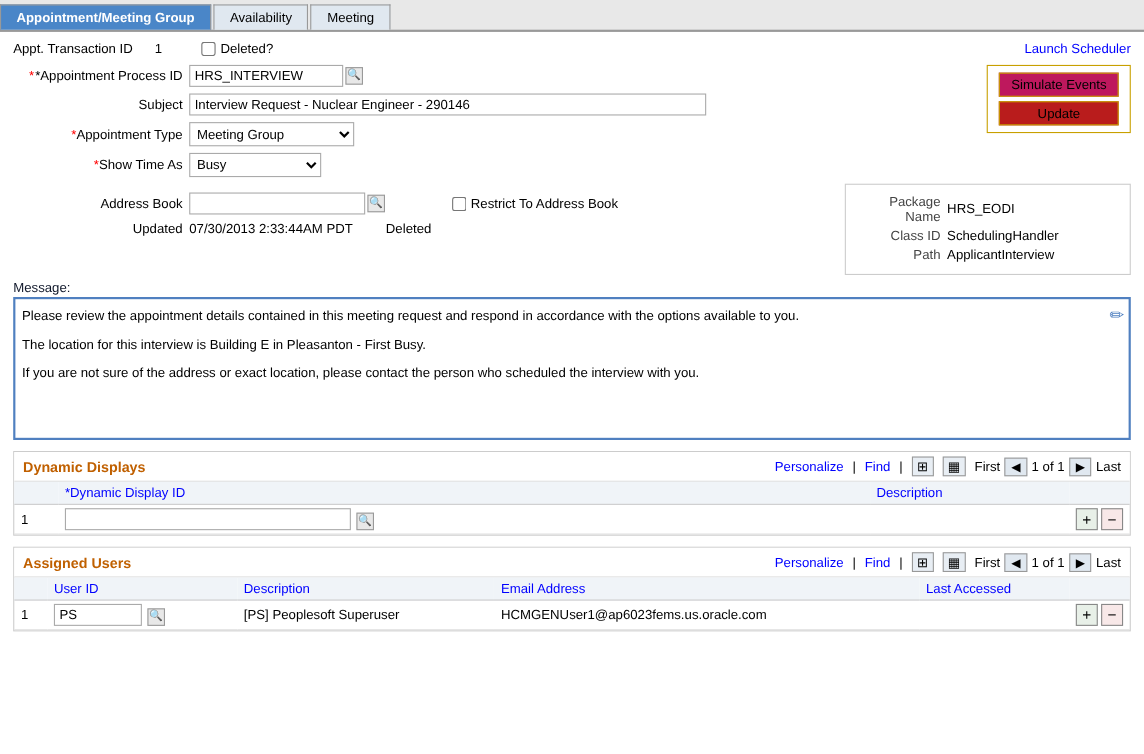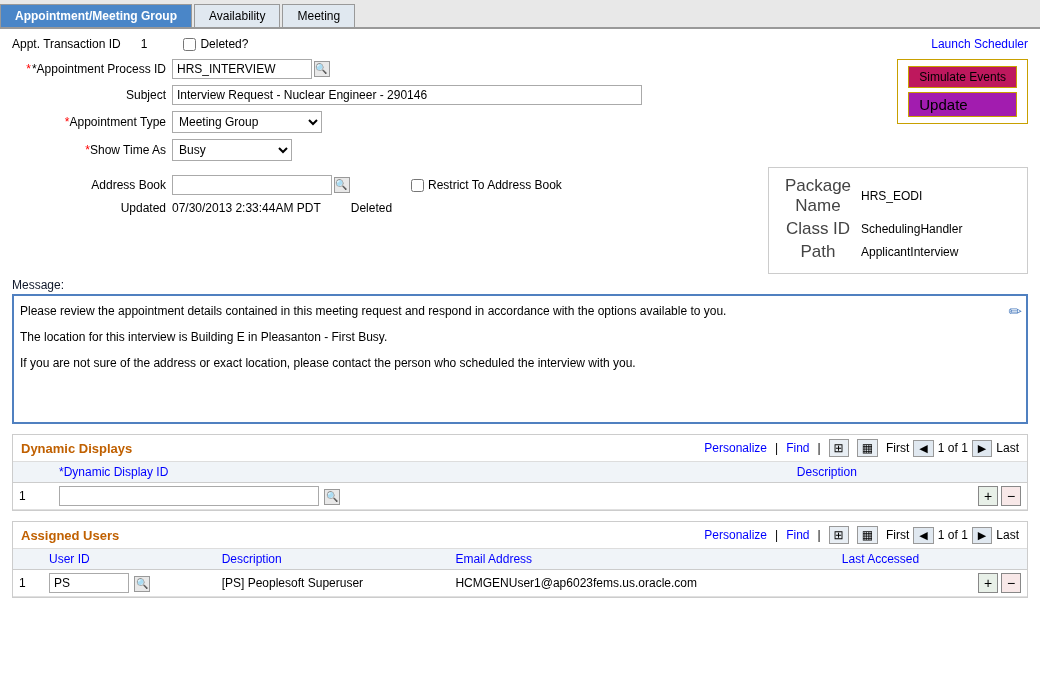--- a/index.html
+++ b/index.html
@@ -89,40 +89,40 @@
       border: 1px solid #c8a000;
       color: #000;
       padding: 3px 10px;
       cursor: pointer;
       font-size: 12px;
       width: 100%;
       margin-bottom: 4px;
       text-align: center;
     }
     .update-btn {
-      background: #a21caf;
+      background: #b91c1c;
       border: 1px solid #c8a000;
       color: #000;
       padding: 3px 10px;
       cursor: pointer;
-      font-size: 15px;
+      font-size: 12px;
       width: 100%;
-      text-align: left;
+      text-align: center;
     }
 
     .package-panel {
       border: 1px solid #ccc;
       padding: 8px 12px;
       float: right;
       margin-left: 20px;
       background: #fff;
       min-width: 260px;
     }
     .package-row { display: flex; align-items: center; margin-bottom: 3px; }
-    .package-label { text-align: center; width: 80px; padding-right: 6px; color: #444; font-size: 17px; }
+    .package-label { text-align: right; width: 80px; padding-right: 6px; color: #444; font-size: 12px; }
     .package-value { font-size: 12px; }
 
     .message-section { margin-top: 4px; }
     .message-label { font-weight: normal; margin-bottom: 2px; color: #0f172a; }
     .message-box {
       border: 2px solid #5080c0;
       padding: 6px;
       min-height: 130px;
       background: #fff;
       font-size: 12px;

